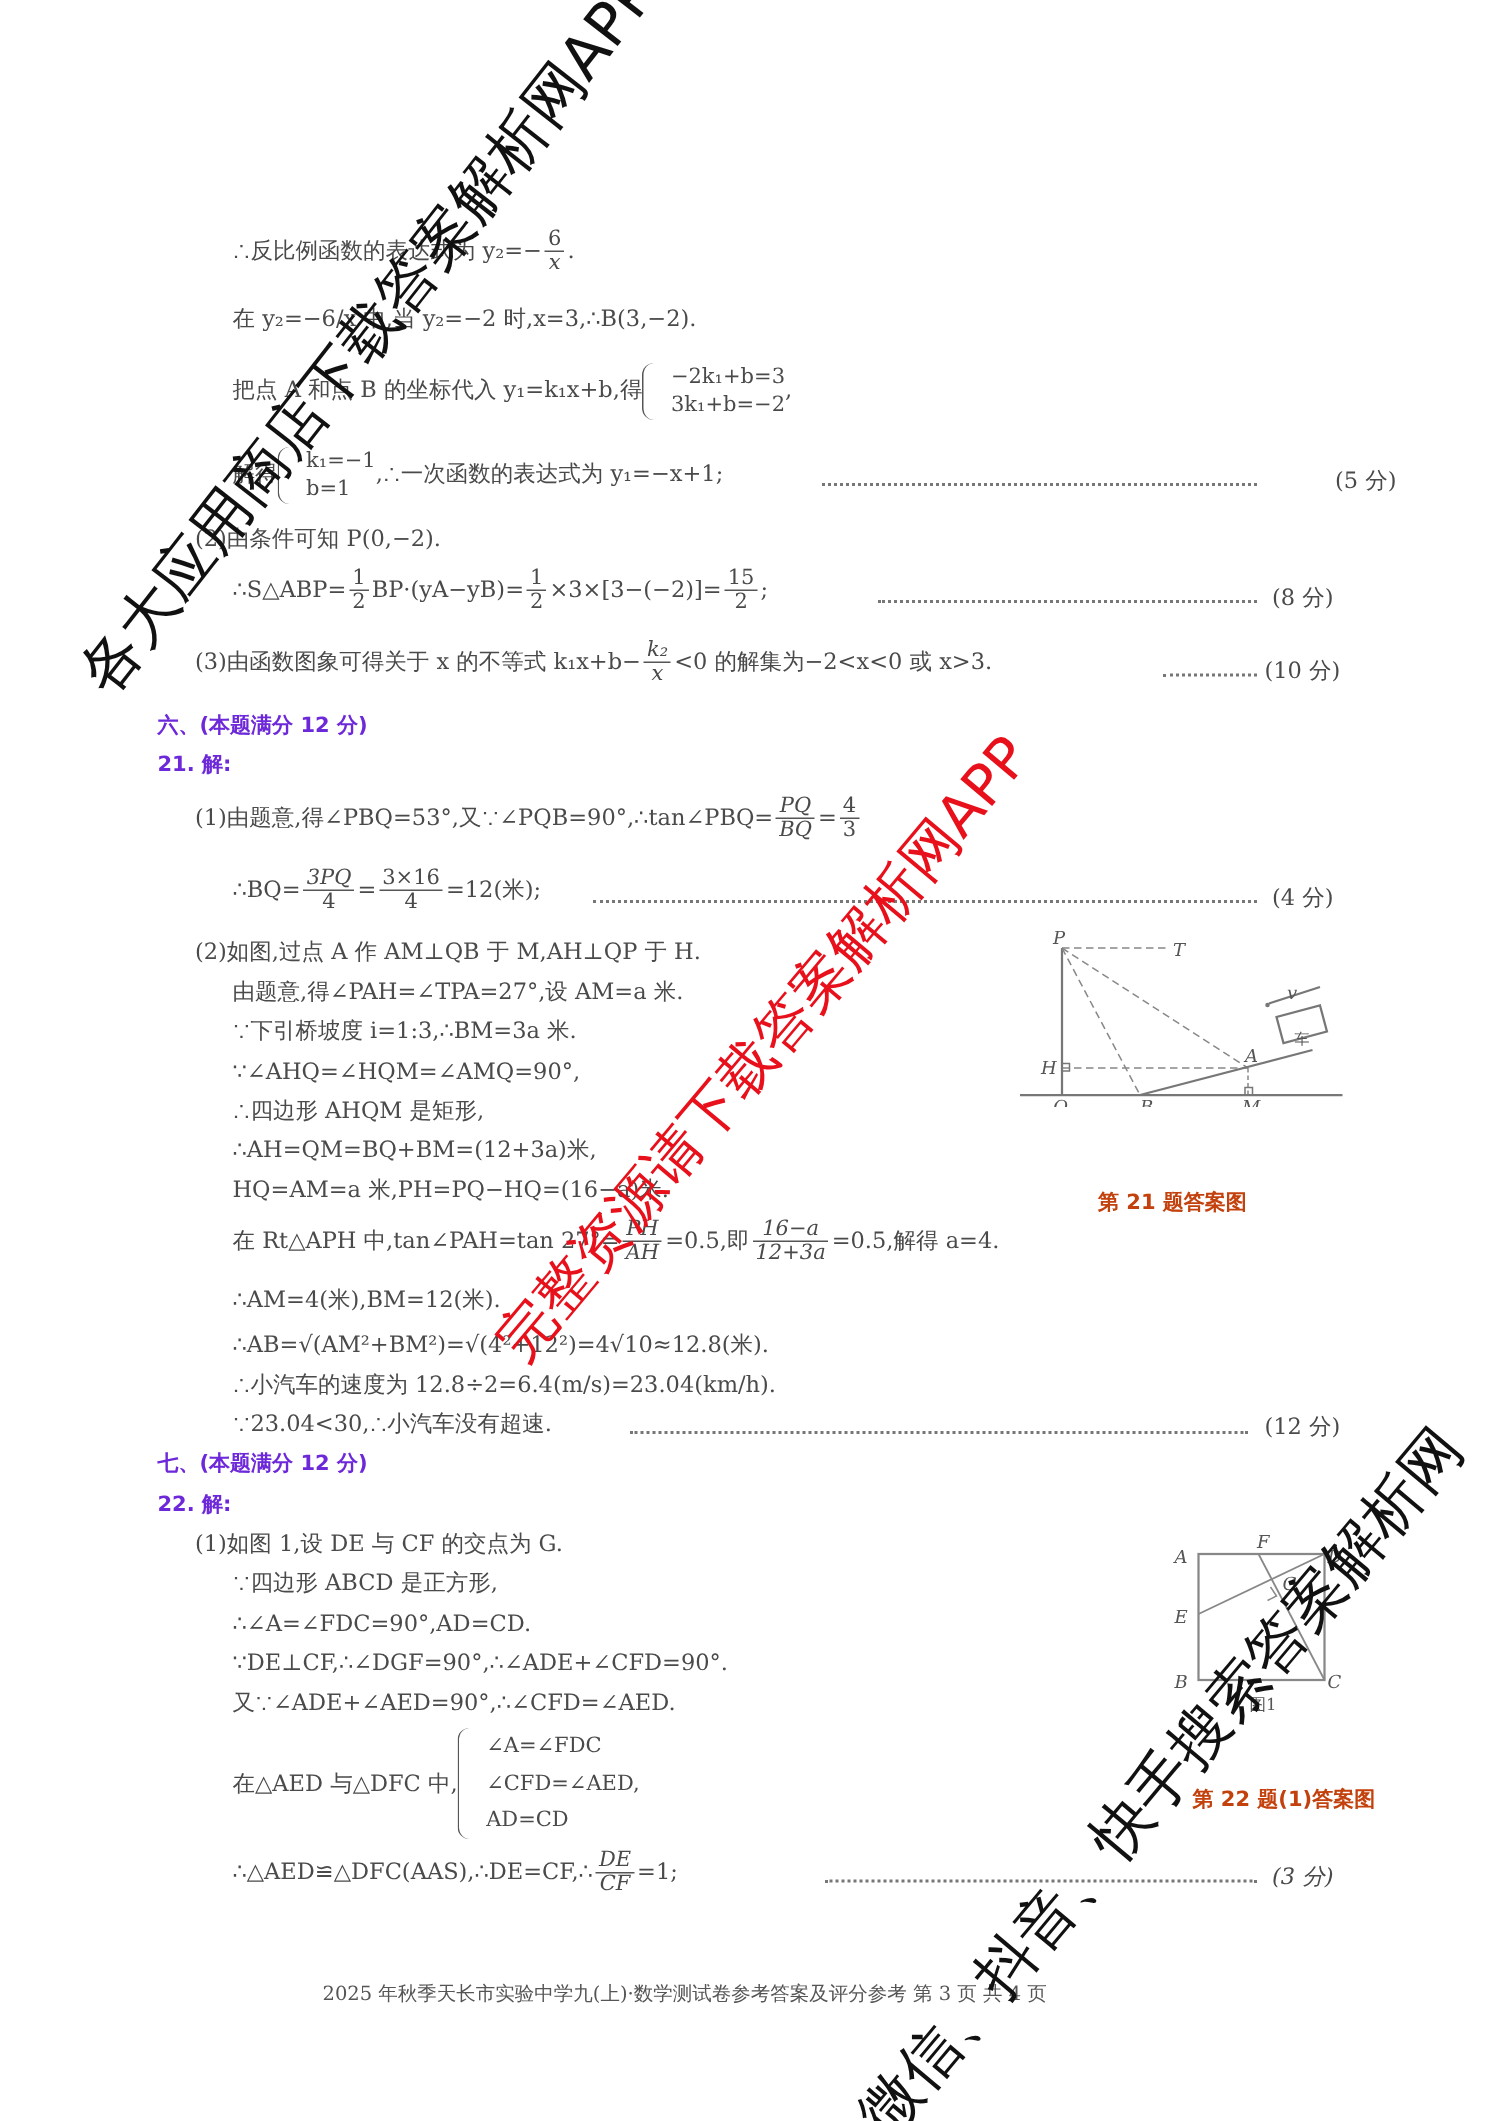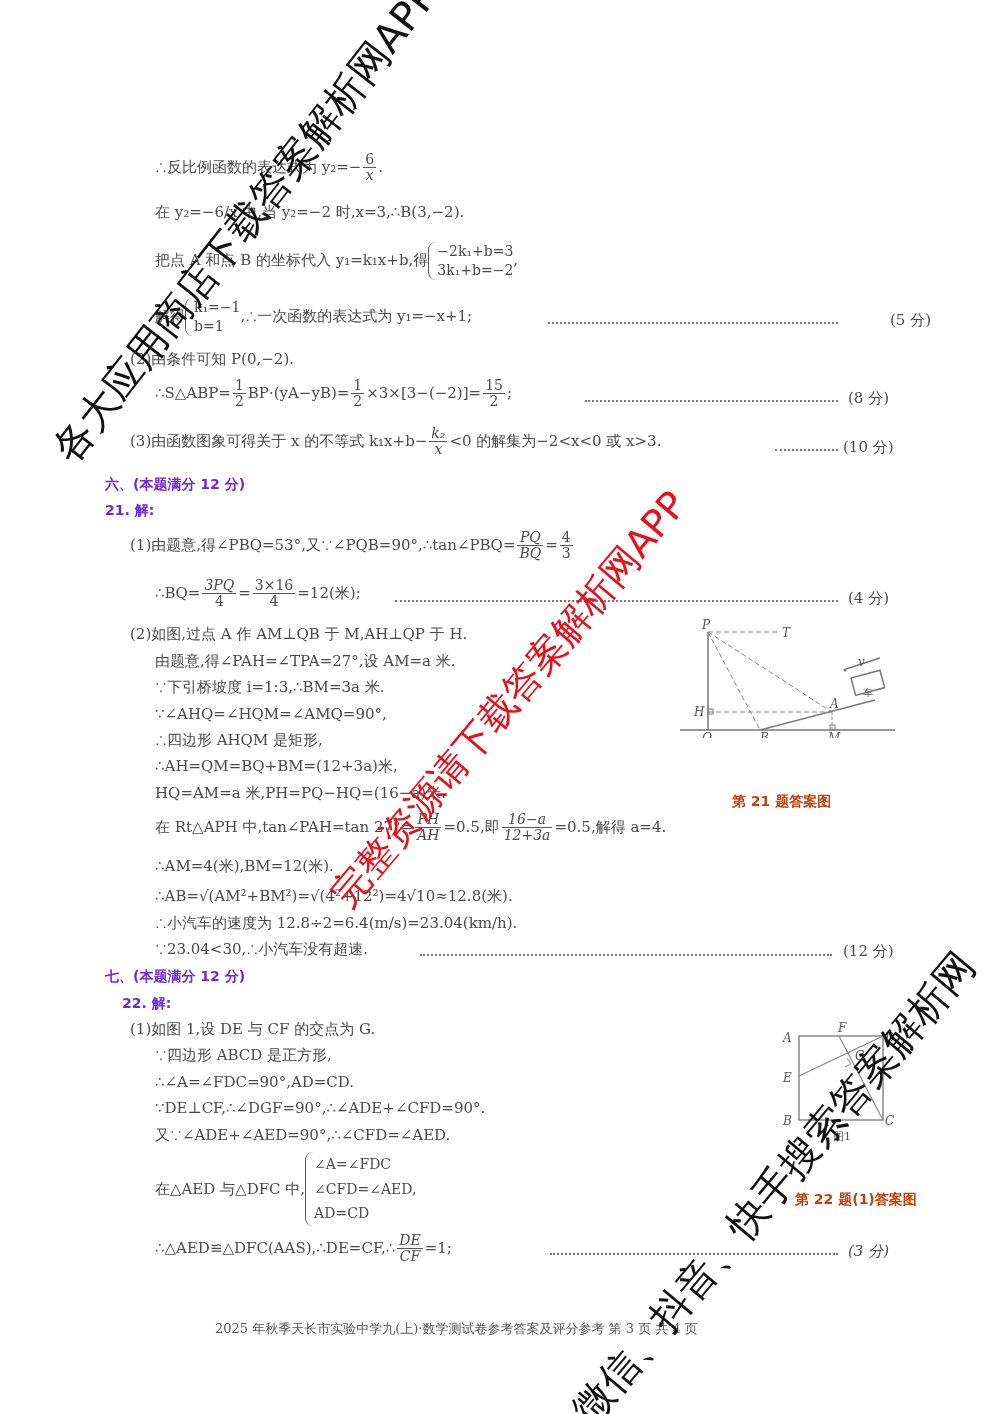--- a/index.html
+++ b/index.html
@@ -4,21 +4,21 @@
 <style>
   html, body { margin:0; padding:0; background:#ffffff; }
   body { width:1000px; height:1414px; position:relative; overflow:hidden;
          font-family:"DejaVu Serif","Liberation Serif",serif; color:#4a4a4a; }
   .line { position:absolute; font-size:15px; white-space:nowrap; line-height:1.2; }
   .sec { font-family:"DejaVu Sans","Liberation Sans",sans-serif; font-weight:bold; font-size:14px; color:#6d28d9; }
   .i { font-style:italic; }
   .frac { display:inline-block; vertical-align:middle; text-align:center; margin:0 2px; font-size:14px; }
   .frac .n { display:block; border-bottom:1px solid #555; padding:0 2px; line-height:1.1; }
   .frac .d { display:block; line-height:1.1; padding:0 2px; }
-  .brace { display:inline-block; vertical-align:middle; border-left:1.5px solid #555; border-radius:8px 0 0 8px; padding-left:8px; font-size:14px; line-height:1.35; }
+  .brace { display:inline-block; vertical-align:middle; border-left:1.5px solid #555; border-radius:8px 0 0 8px; padding-left:18px; font-size:14px; line-height:1.35; }
   .dots { position:absolute; border-bottom:2px dotted #777; height:0; }
   .score { position:absolute; font-size:15px; white-space:nowrap; }
   .caption { position:absolute; font-family:"DejaVu Sans","Liberation Sans",sans-serif; font-weight:bold; font-size:14px; color:#c2410c; white-space:nowrap;margin-top:41px; }
   .footer { position:absolute; left:215px; top:1320px; font-size:13px; color:#555; white-space:nowrap; }
   .wm { position:absolute; font-family:"DejaVu Sans","Liberation Sans",sans-serif; white-space:nowrap; transform-origin:0 0; pointer-events:none; }
   .wm-black { color:#111; font-size:40px; }
   .wm-red { color:#e8101a; font-size:38px; }
   svg text { font-family:"DejaVu Serif","Liberation Serif",serif; font-style:italic; font-size:12px; fill:#555; }
 </style>
 </head>
@@ -102,21 +102,21 @@
   <text x="22" y="124">Q</text>
   <text x="80" y="124">B</text>
   <text x="150" y="90">A</text>
   <text x="148" y="124">M</text>
   <text x="178" y="48">v</text>
   <text x="183" y="78" style="font-style:normal;font-size:10px">车</text>
 </svg>
 <div class="caption" style="left:732px;top:752px;">第 21 题答案图</div>
 
 <div class="line sec" style="left:105px;top:968px;">七、(本题满分 12 分)</div>
-<div class="line sec" style="left:122px;top:995px;">22. 解:</div>
+<div class="line sec" style="left:105px;top:995px;">22. 解:</div>
 <div class="line" style="left:130px;top:1020px;">(1)如图 1,设 DE 与 CF 的交点为 G.</div>
 <div class="line" style="left:155px;top:1046px;">∵四边形 ABCD 是正方形,</div>
 <div class="line" style="left:155px;top:1073px;">∴∠A=∠FDC=90°,AD=CD.</div>
 <div class="line" style="left:155px;top:1099px;">∵DE⊥CF,∴∠DGF=90°,∴∠ADE+∠CFD=90°.</div>
 <div class="line" style="left:155px;top:1126px;">又∵∠ADE+∠AED=90°,∴∠CFD=∠AED.</div>
 <div class="line" style="left:155px;top:1152px;">
   <span style="vertical-align:middle;">在△AED 与△DFC 中,</span><span class="brace" style="line-height:1.75;"><span>∠A=∠FDC</span><br><span>∠CFD=∠AED,</span><br><span>AD=CD</span></span>
 </div>
 <div class="line" style="left:155px;top:1233px;">
   <span>∴△AED≌△DFC(AAS),∴DE=CF,∴</span><span class="frac"><span class="n i">DE</span><span class="d i">CF</span></span><span>=1;</span>

